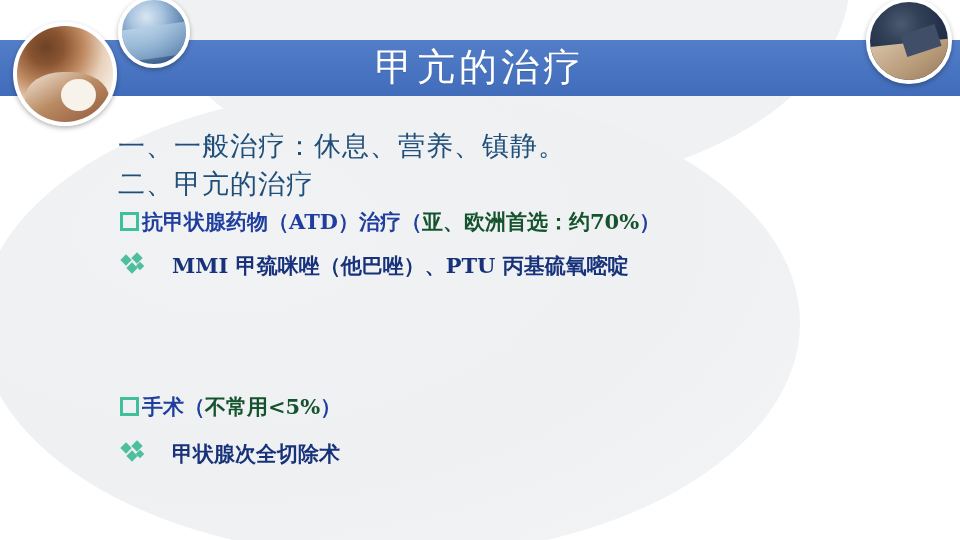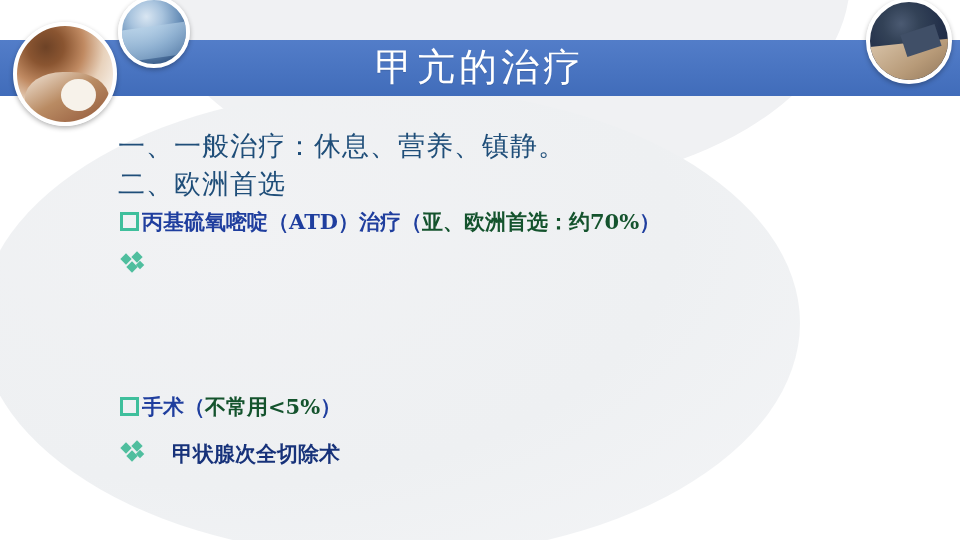--- a/index.html
+++ b/index.html
@@ -260,31 +260,31 @@
   <div class="photo photo-left-small"></div>
   <div class="photo photo-left-big"></div>
 
   <div class="body-area">
 
     <div class="line heading-line" style="left:118px; top:28px;">
       <span>一、一般治疗：休息、营养、镇静。</span>
     </div>
 
     <div class="line heading-line" style="left:118px; top:66px;">
-      <span>二、欧洲首选</span>
+      <span>二、甲亢的治疗</span>
     </div>
 
     <div class="line sq-line" style="left:120px; top:108px;">
-      <span class="sq-bullet"></span><span class="blue-txt">丙基硫氧嘧啶（ATD）治疗（</span><span class="red-txt">亚、欧洲首选：约70%</span><span class="blue-txt">）</span>
+      <span class="sq-bullet"></span><span class="blue-txt">抗甲状腺药物（ATD）治疗（</span><span class="red-txt">亚、欧洲首选：约70%</span><span class="blue-txt">）</span>
     </div>
 
     <div class="line dm-line" style="left:122px; top:152px;">
       <span class="dm-bullet">
         <i class="d1"></i><i class="d2"></i><i class="d3"></i><i class="d4"></i>
-      </span>
+      </span><span class="navy-txt">MMI 甲巯咪唑（他巴唑）、PTU 丙基硫氧嘧啶</span>
     </div>
 
 
 
     <div class="line sq-line" style="left:120px; top:293px;">
       <span class="sq-bullet"></span><span class="blue-txt">手术（</span><span class="red-txt">不常用&lt;5%</span><span class="blue-txt">）</span>
     </div>
 
     <div class="line dm-line" style="left:122px; top:340px;">
       <span class="dm-bullet">

